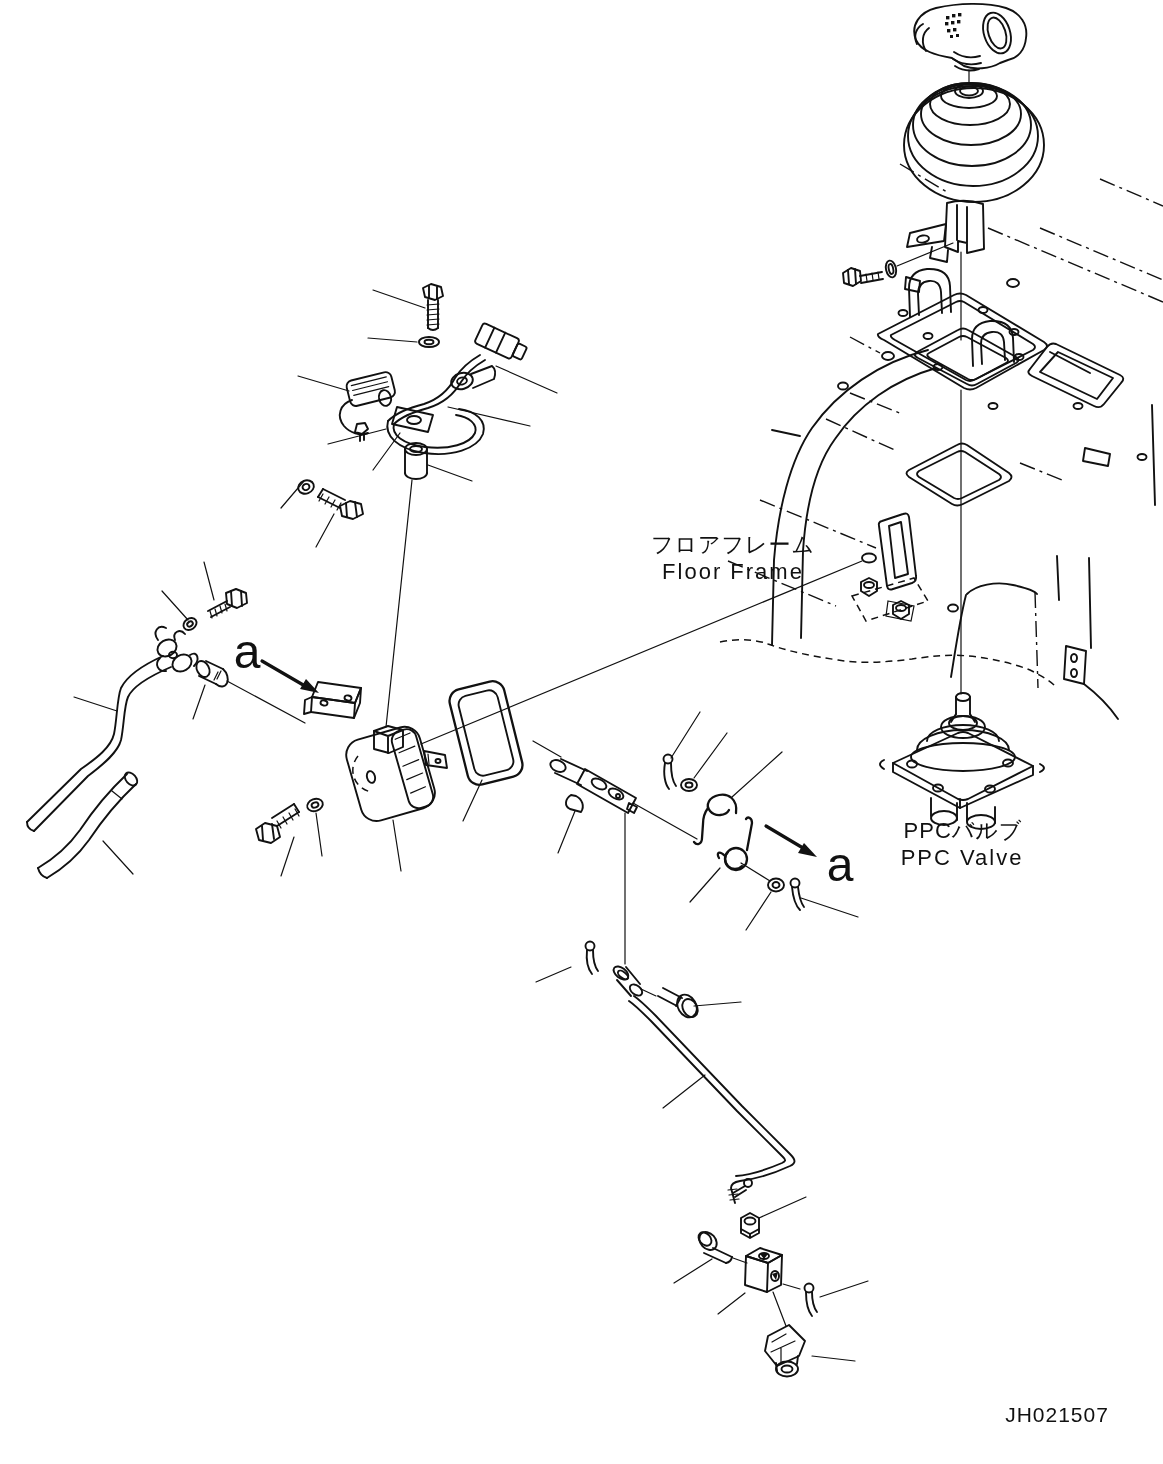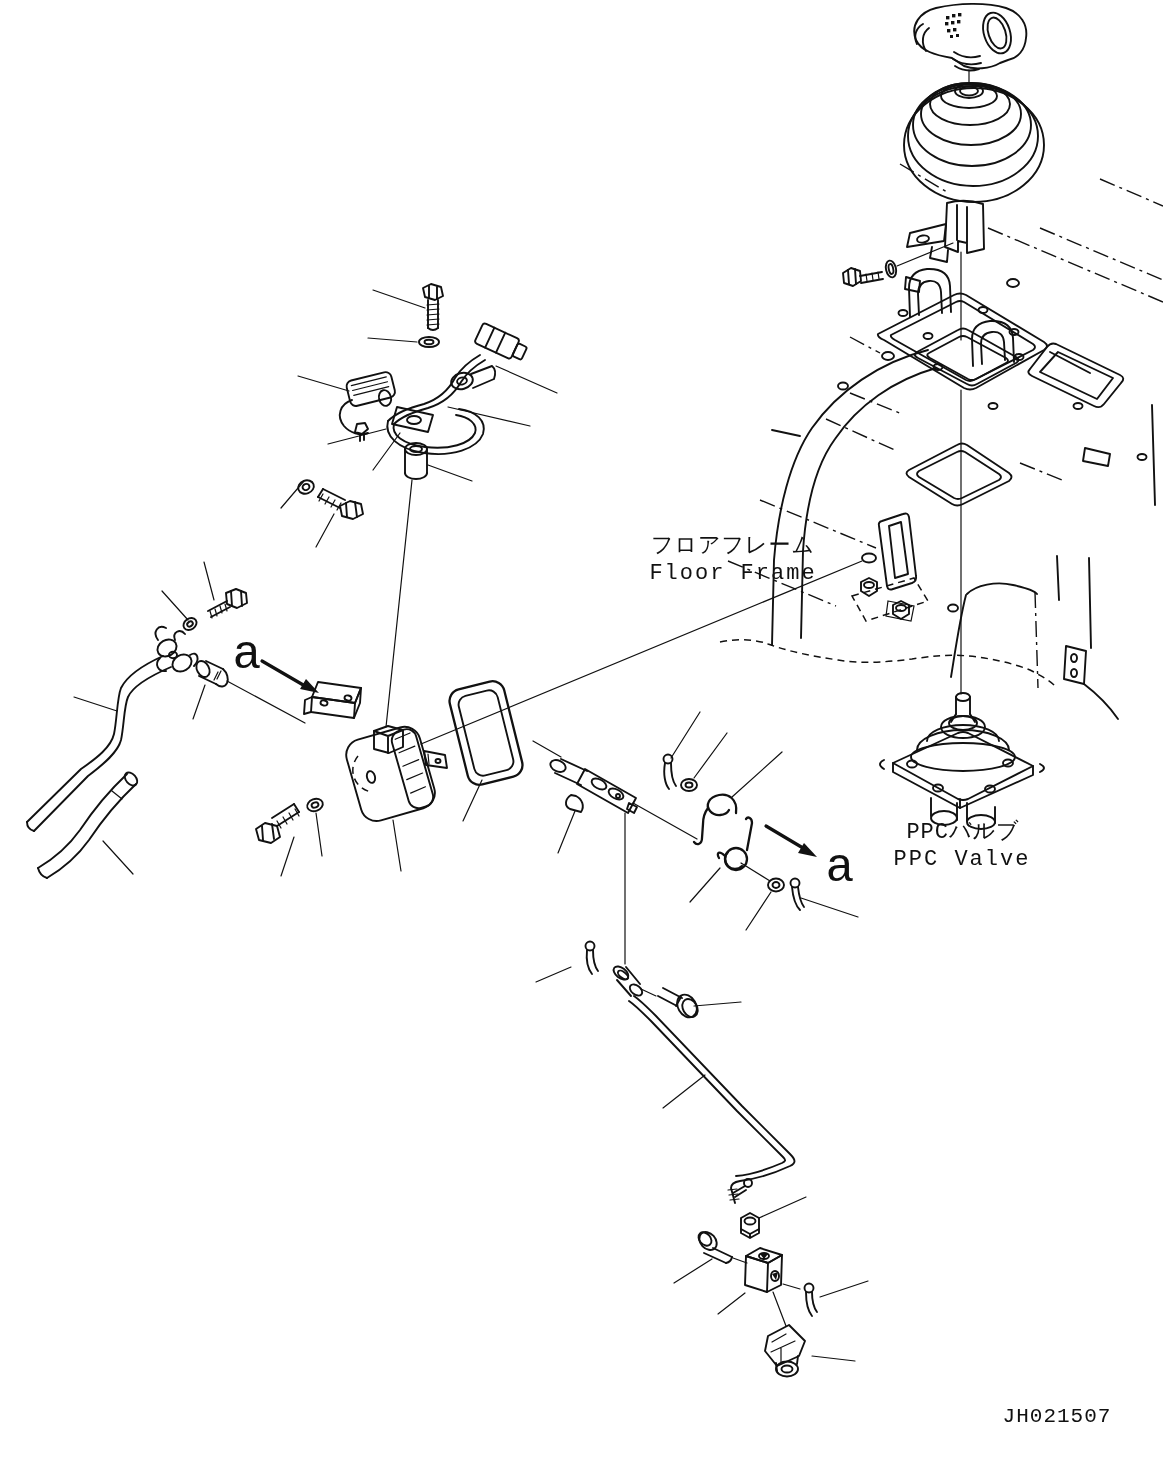--- a/index.html
+++ b/index.html
@@ -1,17 +1,17 @@
 <!DOCTYPE html>
 <html><head>
 <meta charset="utf-8">
 <style>
   html,body{margin:0;padding:0;background:#fff;}
   .sheet{position:relative;width:1163px;height:1464px;background:#ffffff;overflow:hidden;
-         font-family:Liberation Mono, monospace;}
+         font-family:Liberation Sans, sans-serif;}
   svg{position:absolute;left:0;top:0;}
   svg *{vector-effect:none;}
   .ln{fill:none;stroke:#111;stroke-width:1.9;stroke-linecap:round;stroke-linejoin:round;}
   .thin{fill:none;stroke:#111;stroke-width:1.2;stroke-linecap:round;}
   .med{fill:none;stroke:#111;stroke-width:2.3;stroke-linecap:round;stroke-linejoin:round;}
   .dashdot{fill:none;stroke:#111;stroke-width:1.4;stroke-dasharray:16 5 3 5;}
   .dashed{fill:none;stroke:#111;stroke-width:1.5;stroke-dasharray:7 5;}
   .blk{fill:#111;stroke:none;}
   .lbl{fill:#111;}
 </style>

